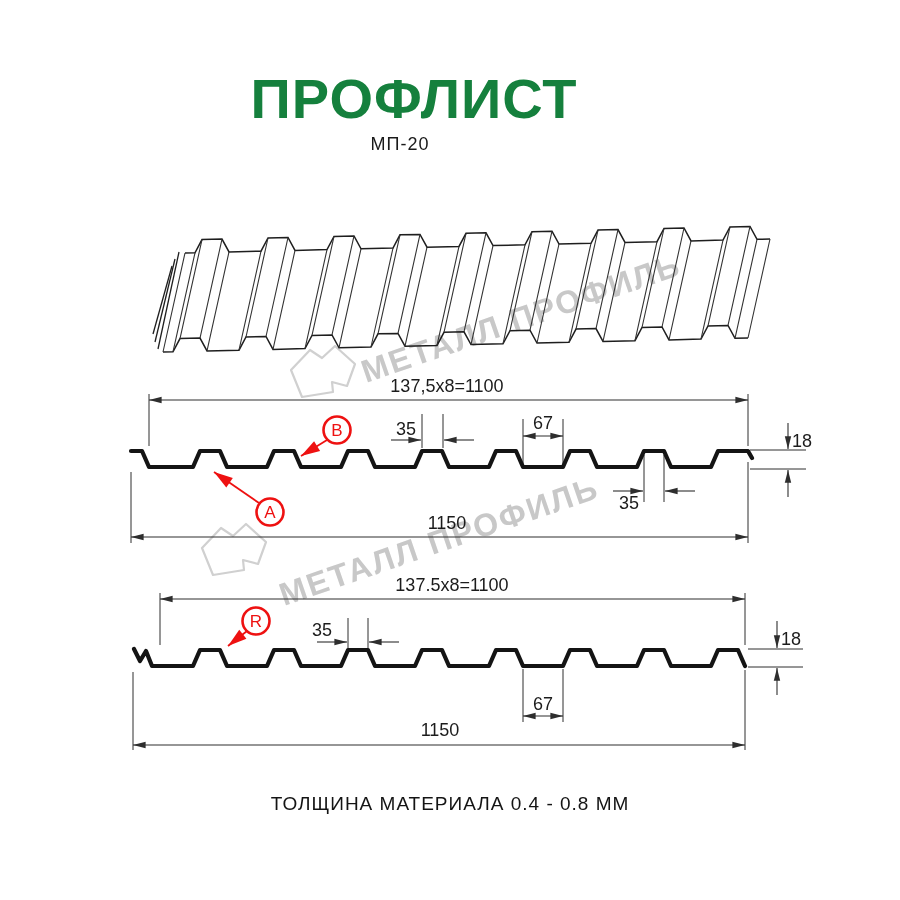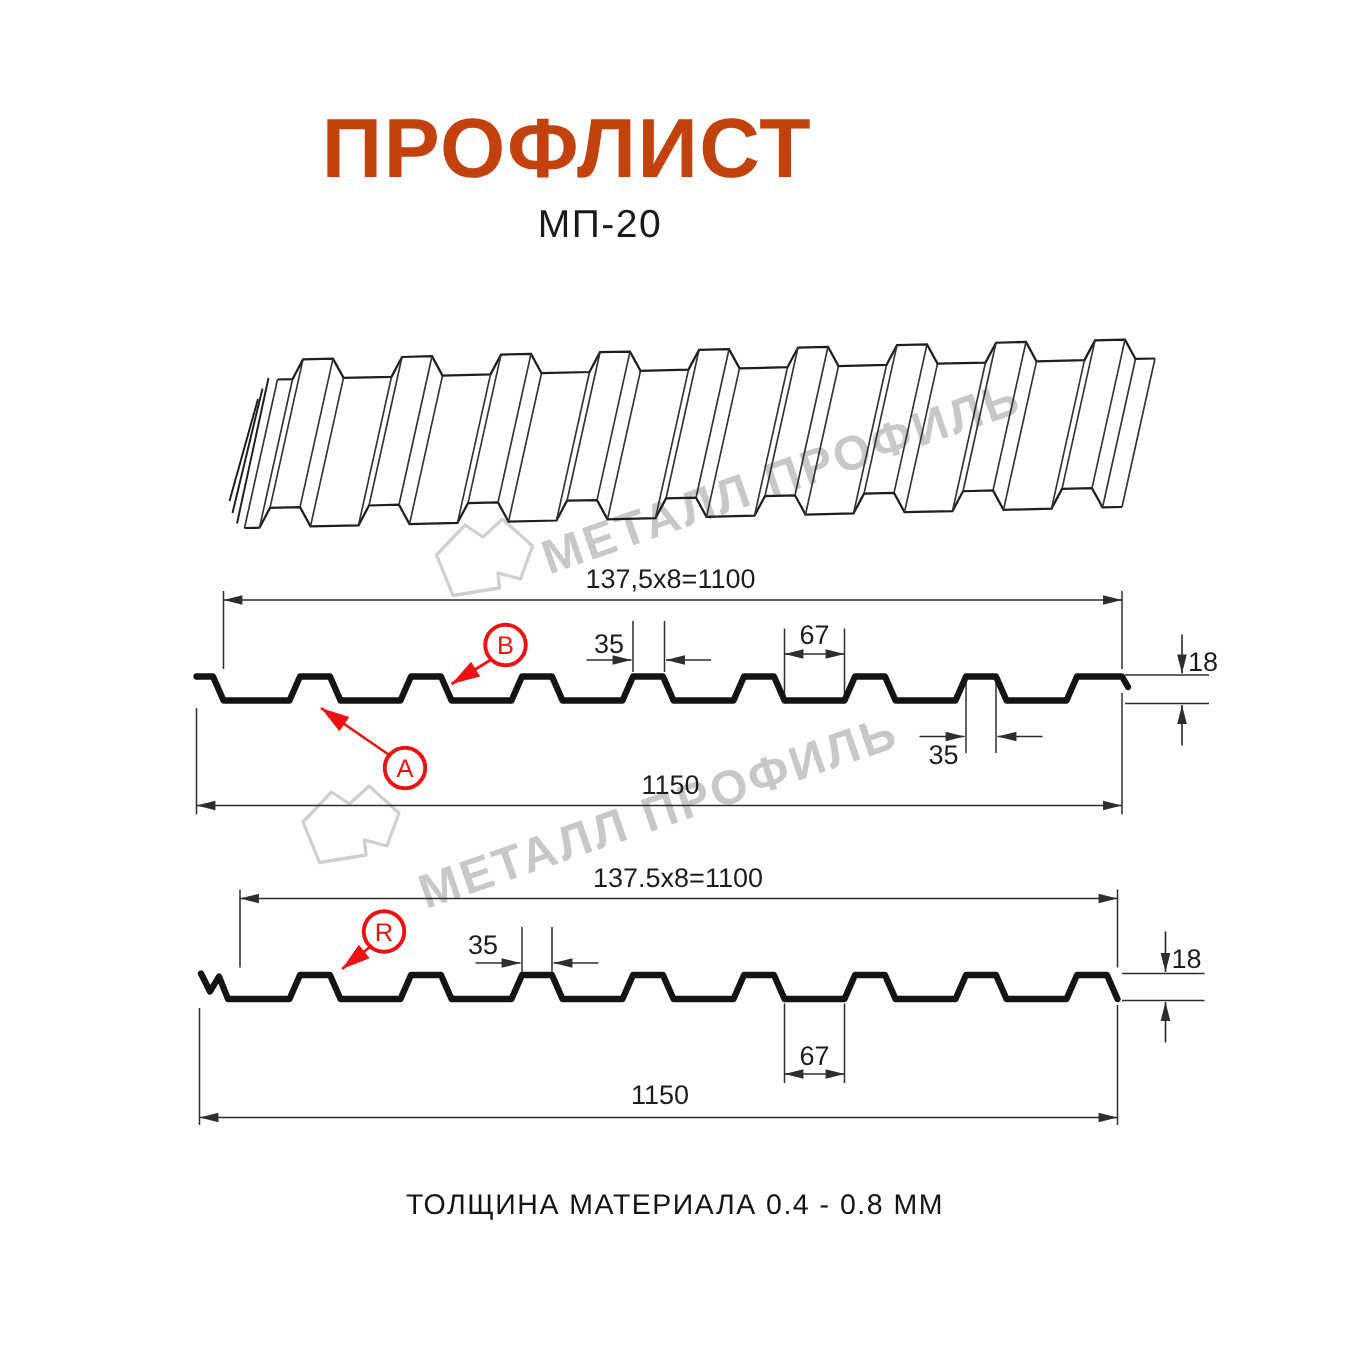--- a/index.html
+++ b/index.html
@@ -2,25 +2,25 @@
 <html><head>
 <meta charset="utf-8">
 <style>
   html,body{margin:0;padding:0;}
   body{
     width:900px;height:900px;background:#ffffff;position:relative;overflow:hidden;
     font-family:"Liberation Sans",sans-serif;
   }
   .title{
     position:absolute;top:66px;left:0;width:756px;text-align:center;
-    font-size:56px;font-weight:bold;letter-spacing:1px;color:#c2410c;
+    font-size:56px;font-weight:bold;letter-spacing:1px;color:#15803d;padding-left:36px;
   }
   .subtitle{
     position:absolute;top:134px;left:0;width:800px;text-align:center;
-    font-size:26px;font-weight:normal;letter-spacing:1px;color:#1a1a1a;
+    font-size:18px;font-weight:normal;letter-spacing:1px;color:#1a1a1a;
   }
   .footer{
     position:absolute;top:793px;left:0;width:900px;text-align:center;
     font-size:19px;font-weight:normal;letter-spacing:1px;color:#141414;
   }
   svg.draw{position:absolute;left:0;top:0;}
   .prof{stroke:#141414;stroke-width:4.2;fill:none;stroke-linejoin:round;stroke-linecap:round;}
   .iso{fill:none;}
   .xl{stroke:#2e2e2e;stroke-width:1;fill:none;}
   .dl{stroke:#2e2e2e;stroke-width:1.1;fill:none;}

